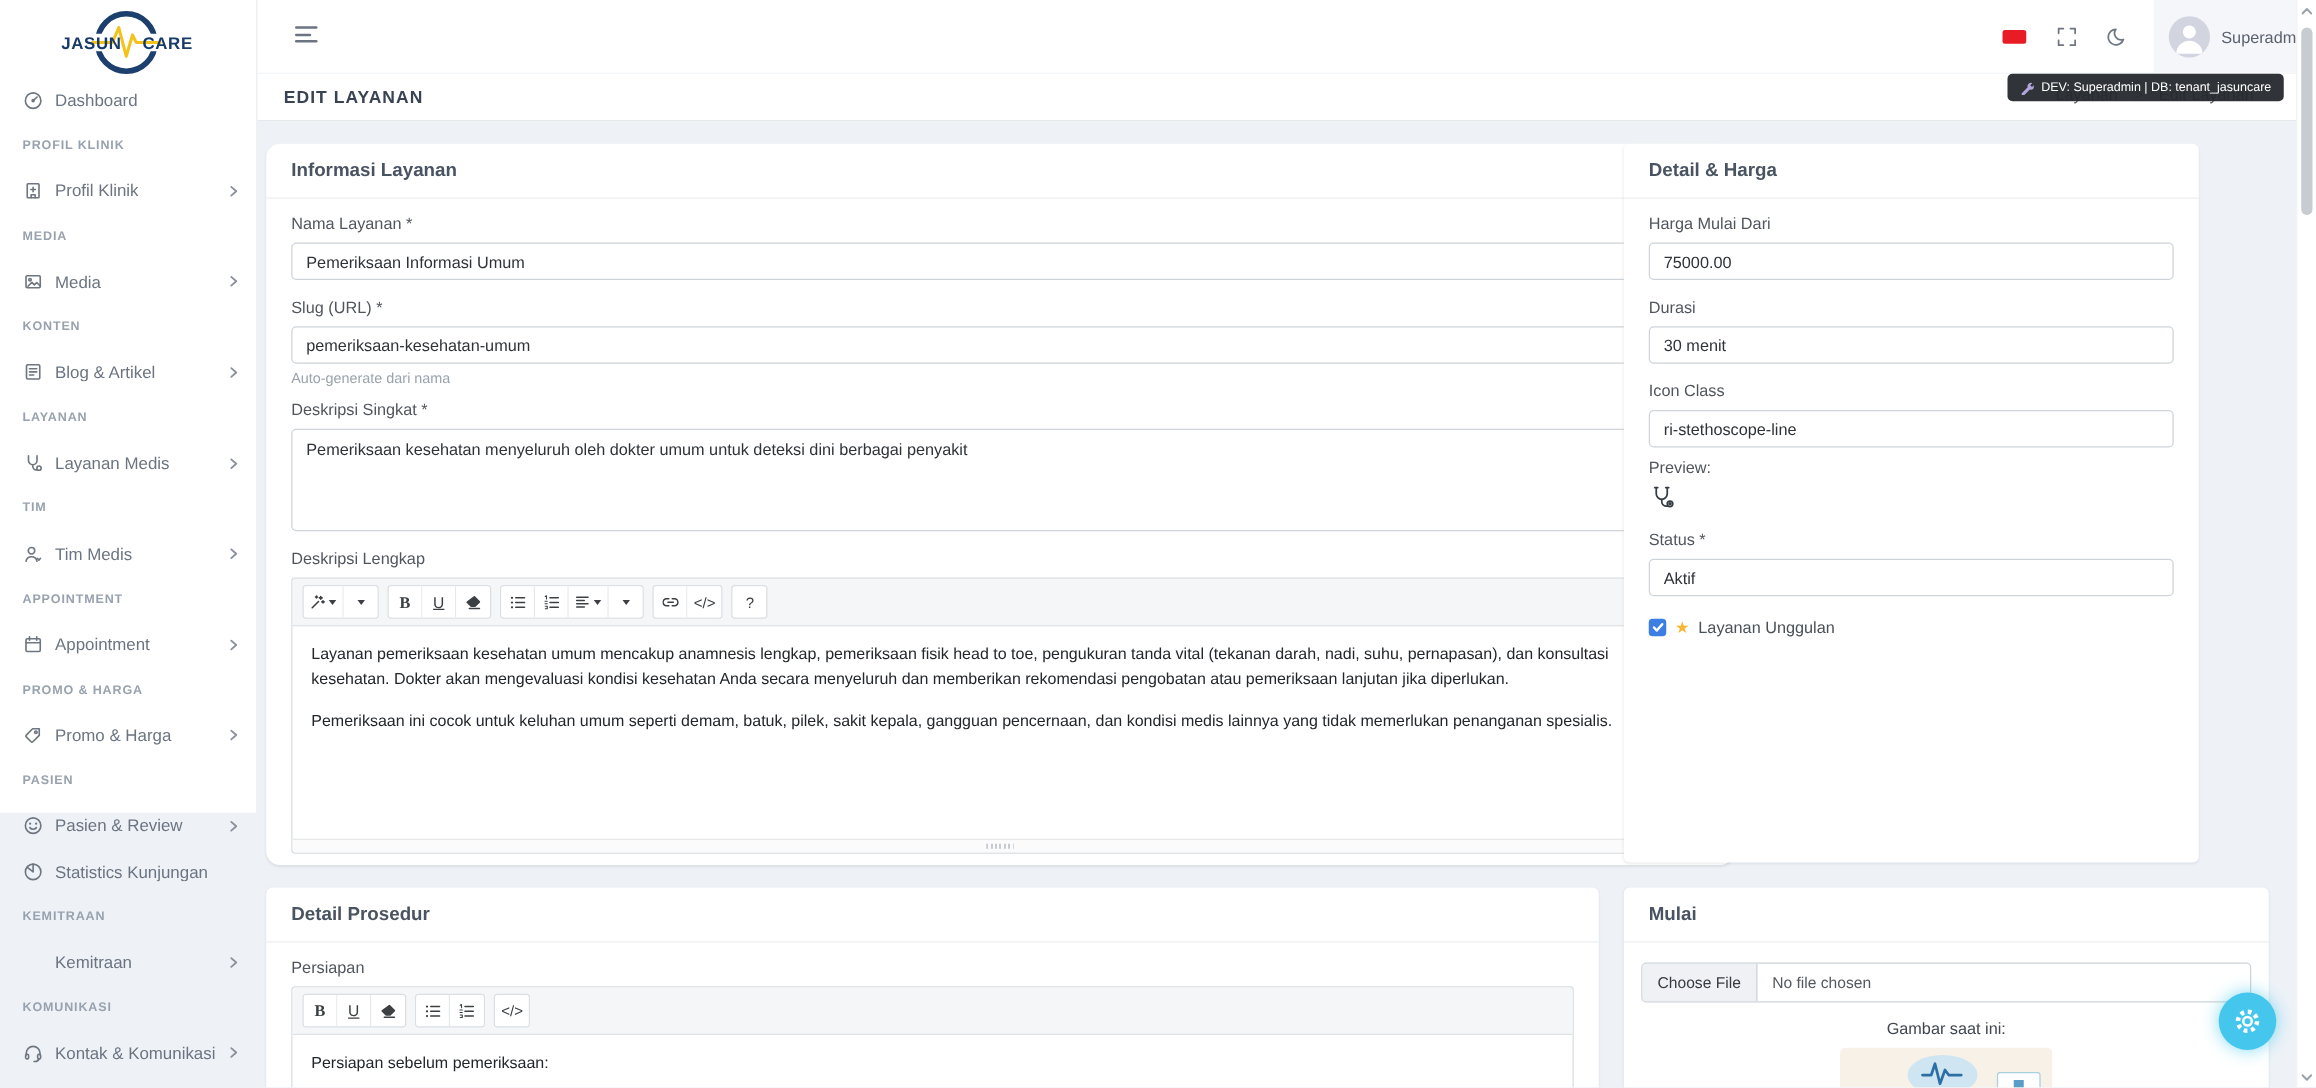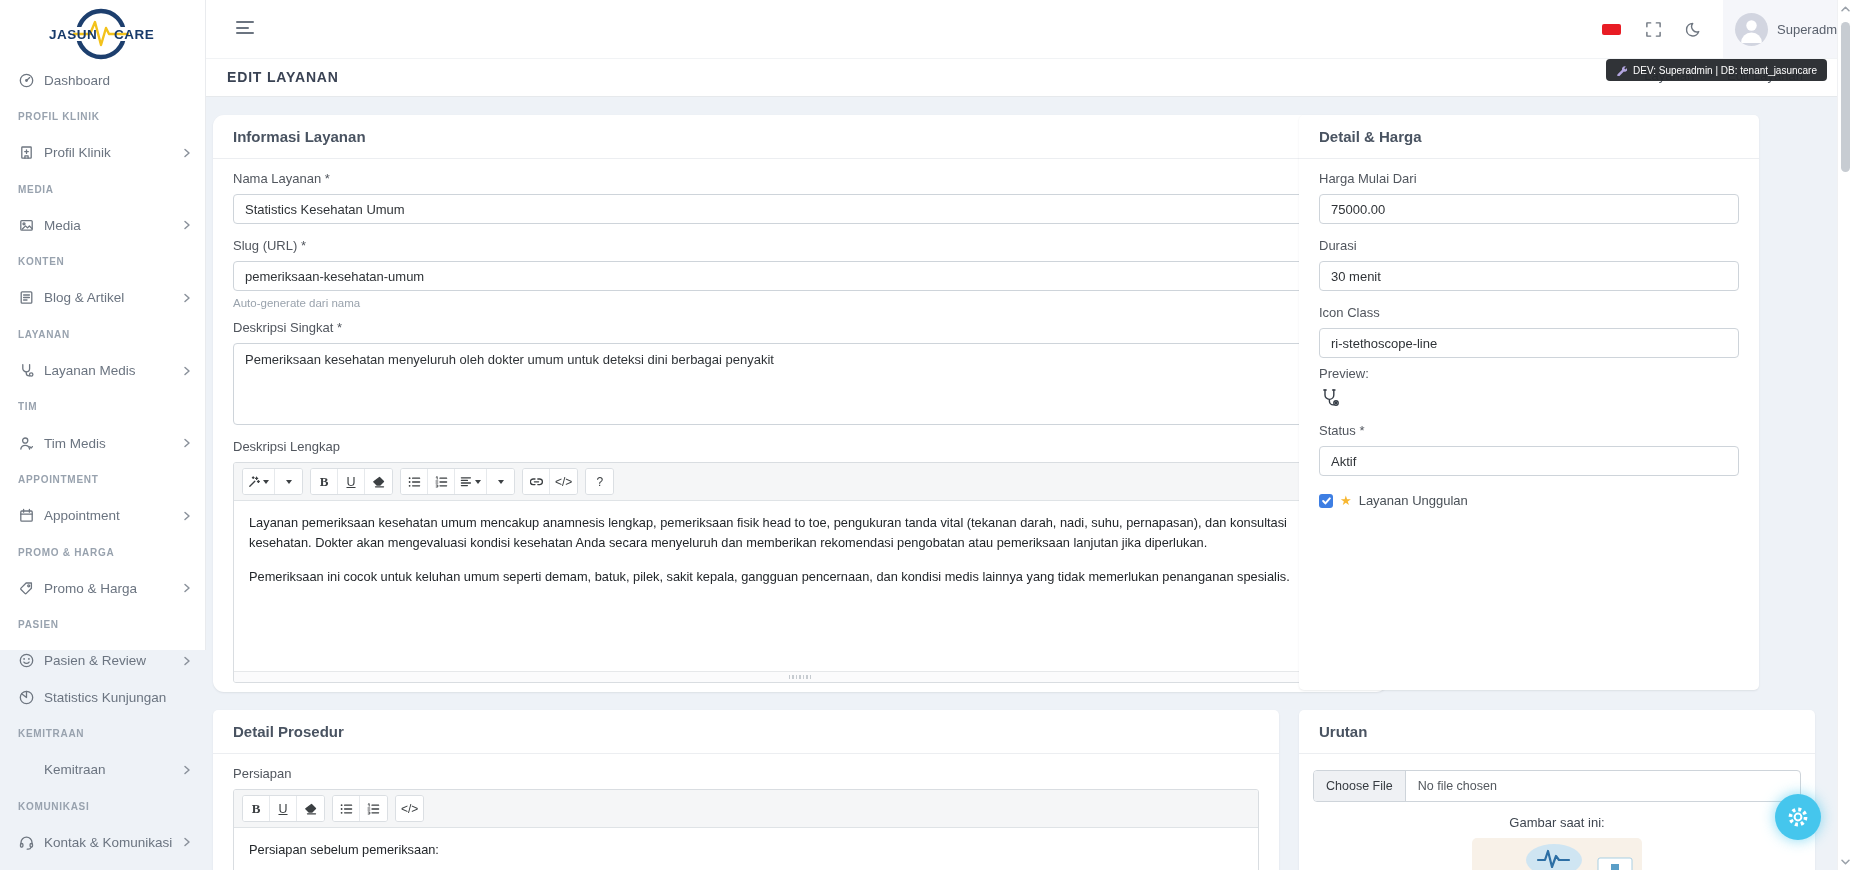--- a/index.html
+++ b/index.html
@@ -356,21 +356,21 @@
         <path d="M10.8 1.6 a3 3 0 0 0 -4.1 3.7 L1.8 10.2 a1.3 1.3 0 0 0 1.9 1.9 L8.6 7.2 a3 3 0 0 0 3.7 -4.1 L10.4 5 L8.9 3.5 Z" fill="#b3a6e0"></path>
       </svg>
     <span>DEV: Superadmin | DB: tenant_jasuncare</span>
   </div>
 
   <section class="card card-info">
     <div class="card-h">Informasi Layanan</div>
     <div class="card-b">
       <div class="field">
         <div class="label">Nama Layanan *</div>
-        <div class="input">Statistics Kesehatan Umum</div>
+        <div class="input">Pemeriksaan Informasi Umum</div>
       </div>
       <div class="field" style="margin-bottom:11px;">
         <div class="label">Slug (URL) *</div>
         <div class="input">pemeriksaan-kesehatan-umum</div>
         <div class="help">Auto-generate dari nama</div>
       </div>
       <div class="field">
         <div class="label">Deskripsi Singkat *</div>
         <div class="tarea">
           <span>Pemeriksaan kesehatan menyeluruh oleh dokter umum untuk deteksi dini berbagai penyakit</span>
@@ -542,21 +542,21 @@
           </span>
         </div>
         <div class="ed-body" style="height:90px;box-sizing:border-box;">
           <p>Persiapan sebelum pemeriksaan:</p>
         </div>
       </div>
     </div>
   </section>
 
   <section class="card card-gambar">
-    <div class="card-h">Urutan</div>
+    <div class="card-h">Mulai</div>
     <div class="card-b" style="padding:16px 14px 0;">
       <div class="filebox">
         <span class="filebtn">Choose File</span>
         <span class="filetxt">No file chosen</span>
       </div>
       <div class="current-label">Gambar saat ini:</div>
       <svg class="illus" width="170" height="90" viewBox="0 0 170 90">
         <rect width="170" height="90" rx="5" fill="#f8f1e8"></rect>
         <ellipse cx="82" cy="22" rx="28" ry="16" fill="#cfe5f2"></ellipse>
         <path d="M62 32 l-7 9 l13 -3 Z" fill="#cfe5f2"></path>

